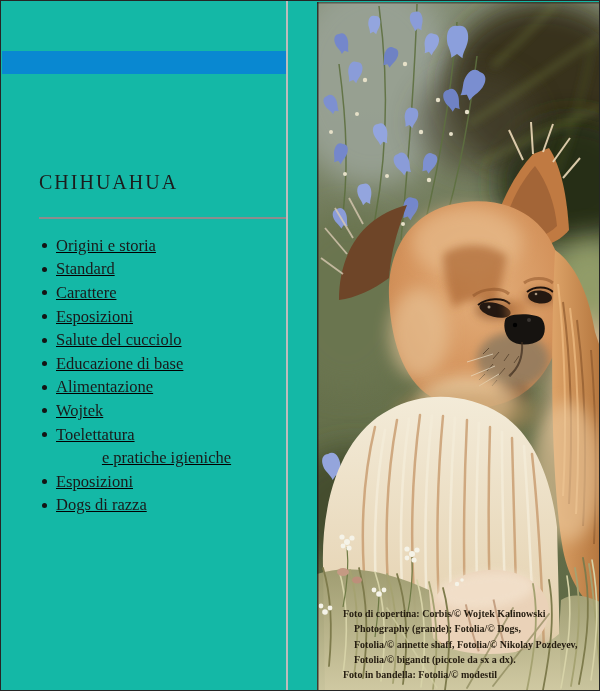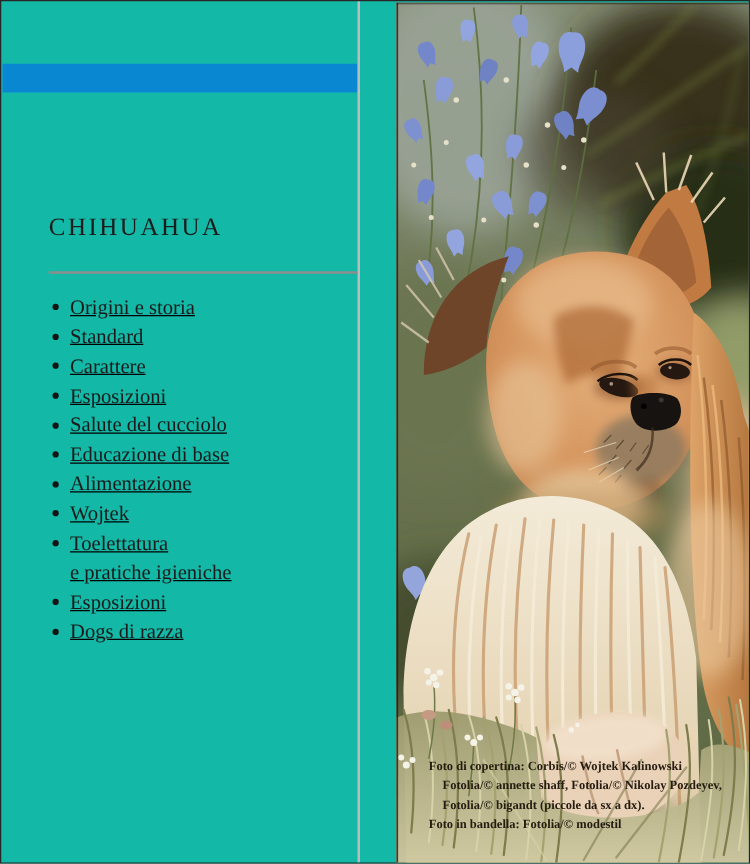--- a/index.html
+++ b/index.html
@@ -12,21 +12,21 @@
   .accent-bar{position:absolute;left:1px;top:50px;width:284px;height:23px;background:#0988d1;}
   .panel-divider{position:absolute;left:285px;top:0;width:2px;height:689px;background:#bcbcbc;}
   .cover-title{
     position:absolute;left:38px;top:170px;font-size:20px;letter-spacing:2px;
     color:#1c1c1c;font-weight:400;
   }
   .title-rule{position:absolute;left:38px;top:216px;width:247px;height:2px;background:#8d8d8d;}
   .toc{position:absolute;left:41px;top:233px;margin:0;padding:0;list-style:none;width:235px;text-decoration:underline;}
   .toc li{display:flex;align-items:center;height:23.6px;color:#1a1a1a;font-size:16.5px;}
   .toc .bullet{flex:0 0 auto;width:5px;height:5px;border-radius:50%;background:#141414;margin-right:9px;}
-  .toc li.continuation{padding-left:14px;}
+  .toc li.continuation{padding-left:14px;justify-content:center;}
   
   .photo{
     position:absolute;left:316px;top:1px;width:331px;height:689px;overflow:hidden;background:#6e7754;
   }
   .photo svg{display:block;width:283px;height:689px;}
   .credits{
     position:absolute;left:26px;top:604px;width:252px;z-index:5;
     font-size:10px;font-weight:bold;line-height:15.3px;color:#241c10;
   }
   .credits .indent{padding-left:11px;}
@@ -355,19 +355,20 @@
         <ellipse cx="26" cy="570" rx="6" ry="4" fill="#c59a83"></ellipse>
         <ellipse cx="40" cy="578" rx="5" ry="3.5" fill="#bd8f7a"></ellipse>
       </g>
 
       <rect x="0" y="0" width="1.5" height="689" fill="#1c1c16" opacity="0.8"></rect>
       <rect x="0" y="0" width="283" height="1.5" fill="#1c1c16" opacity="0.5"></rect>
     </svg>
 
     <div class="credits">
       <div>Foto di copertina: Corbis/© Wojtek Kalinowski</div>
+      <div class="indent">Photography (grande); Fotolia/© Dogs,</div>
       <div class="indent">Fotolia/© annette shaff, Fotolia/© Nikolay Pozdeyev,</div>
       <div class="indent">Fotolia/© bigandt (piccole da sx a dx).</div>
       <div>Foto in bandella: Fotolia/© modestil</div>
     </div>
   </div>
 
 </div>
 
 </body></html>

